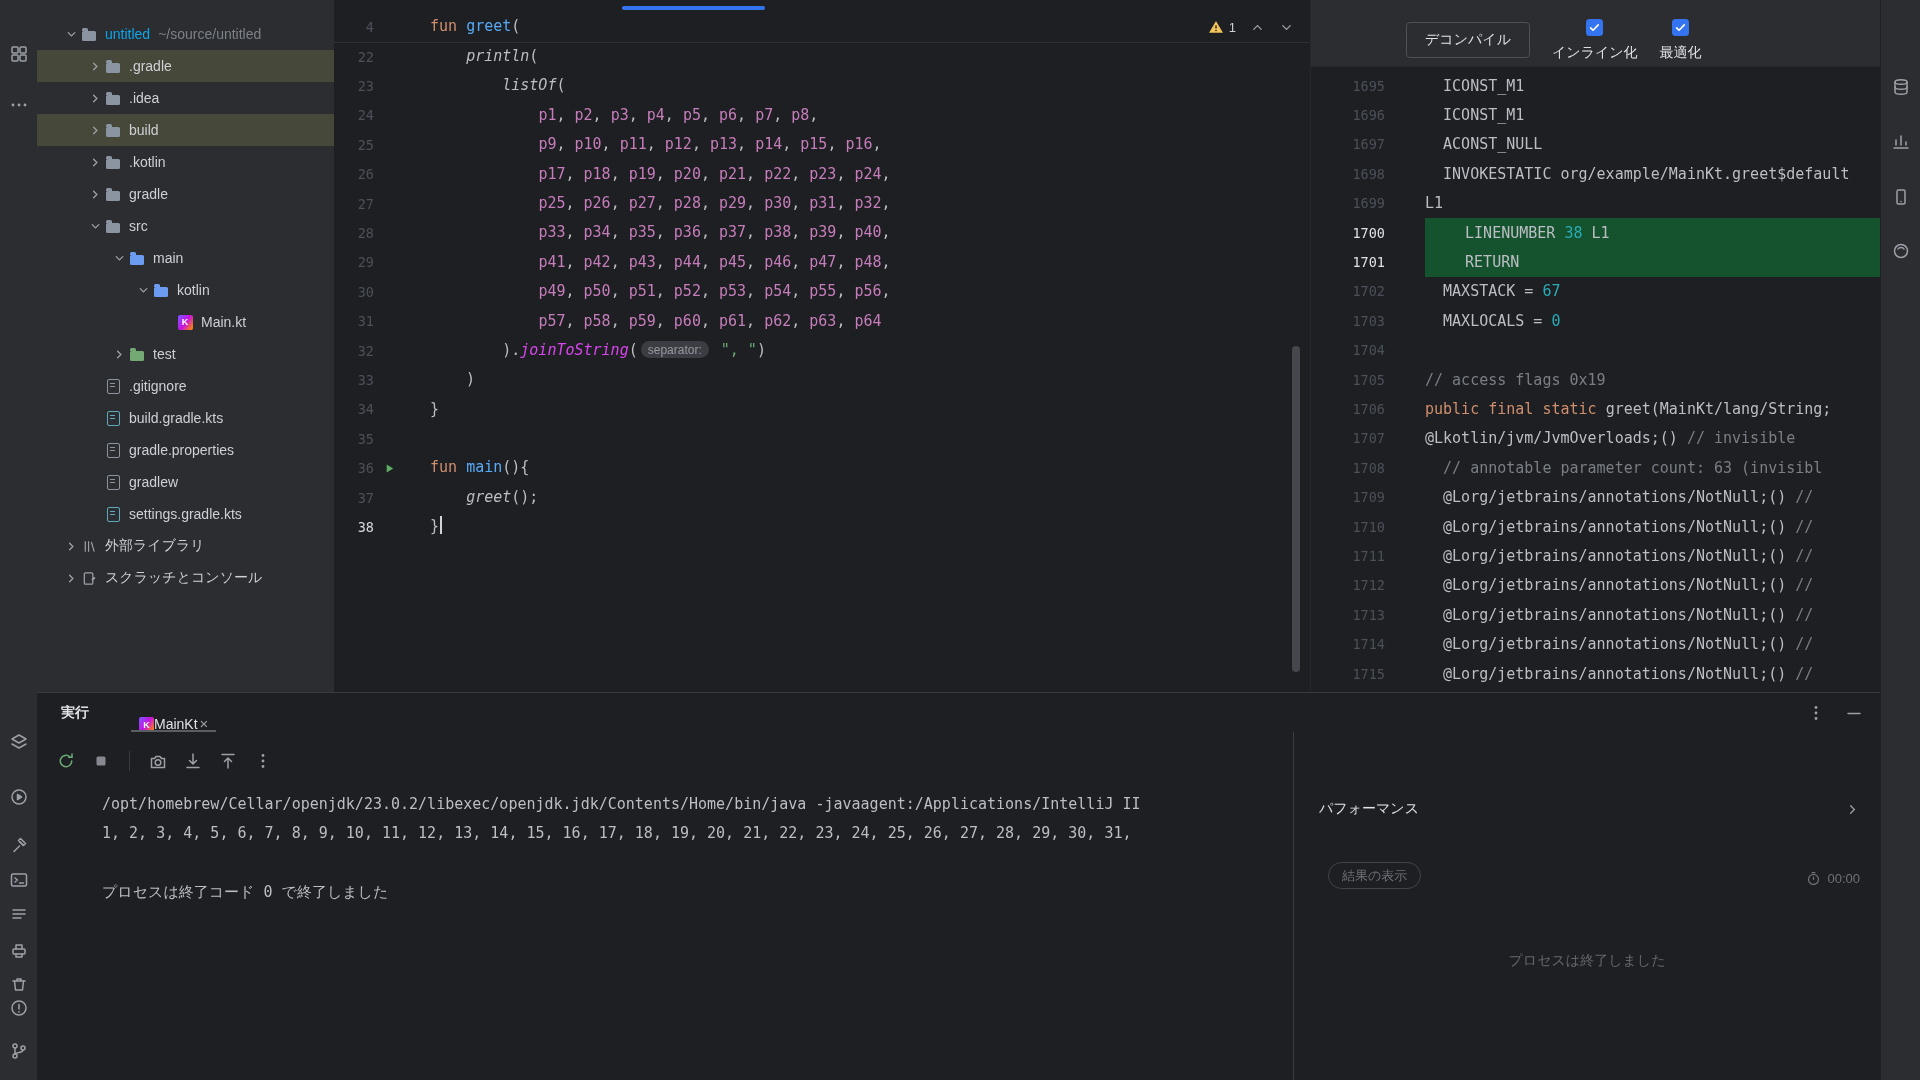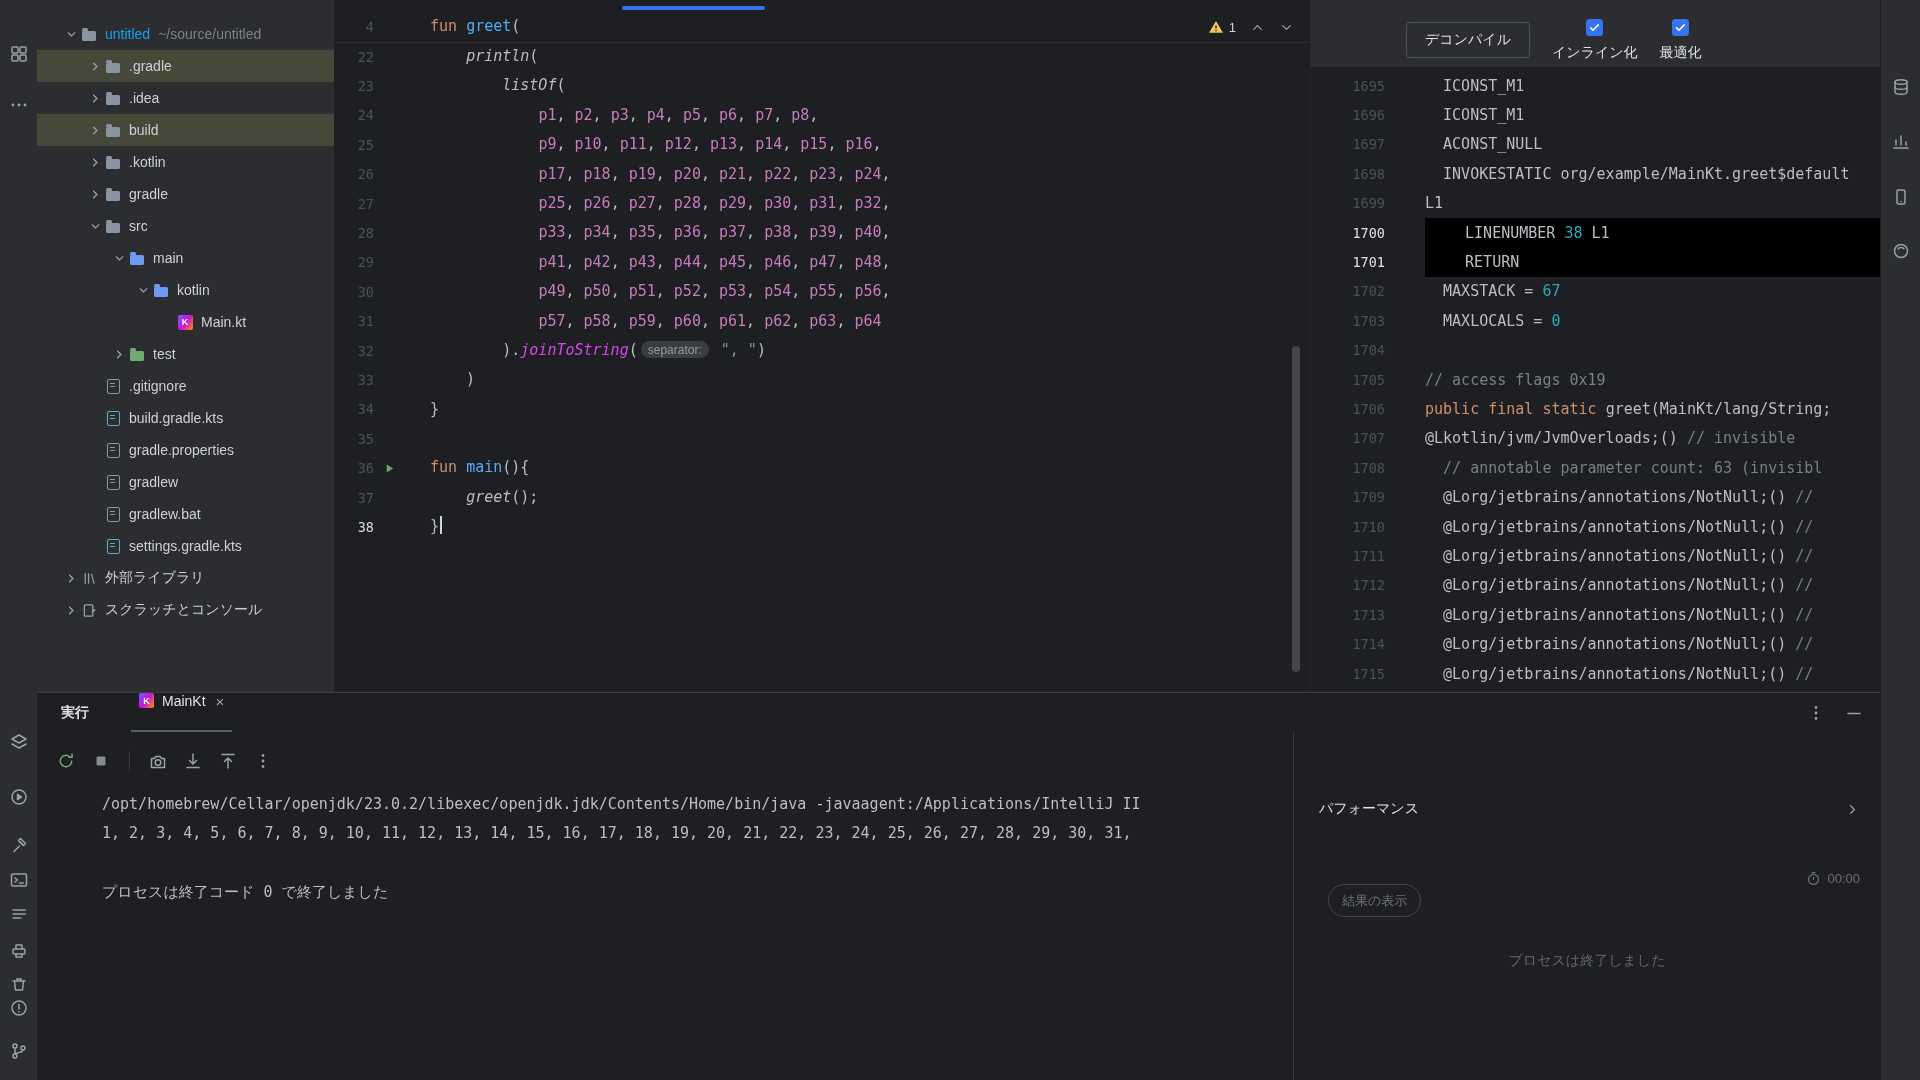--- a/index.html
+++ b/index.html
@@ -69,47 +69,47 @@
              padding:14px 0 0 95px;box-sizing:border-box;gap:22px;}
   .btn{height:36px;padding:0 18px;background:transparent;border:1px solid #4e5157;border-radius:4px;color:#dfe1e5;
        font-size:14px;font-family:"Liberation Sans",sans-serif;cursor:pointer;}
   .cbx{display:flex;align-items:center;gap:8px;font-size:14px;color:#dfe1e5;cursor:pointer;flex-direction:column;}
   .cbox{width:17px;height:17px;border-radius:3.5px;background:#3574f0;display:inline-flex;align-items:center;justify-content:center;flex:none;}
   #bc-lines{padding-top:4px;}
   .brow{height:29.4px;display:flex;align-items:center;}
   .bn{width:74px;flex:none;text-align:right;font-family:"DejaVu Sans Mono",monospace;font-size:13.5px;color:#4b5059;}
   .bcode{flex:1;margin-left:18px;height:100%;display:flex;align-items:center;font-family:"DejaVu Sans Mono",monospace;
          font-size:15px;white-space:pre;padding-left:22px;overflow:hidden;}
-  .brow.sel .bcode{background:#000000;margin-left:40px;}
+  .brow.sel .bcode{background:#14532d;margin-left:40px;}
   .brow.sel .bn{color:#dfe1e5;}
 
   
   .runpanel{position:absolute;left:37px;top:692px;width:1843px;height:388px;background:#1e1f22;border-top:1px solid #393b40;}
   .run-header{position:absolute;top:0;left:0;width:100%;height:39px;display:flex;align-items:center;}
   .run-title{margin-left:24px;font-size:14px;font-weight:600;color:#dfe1e5;}
-  .run-tab{margin-left:38px;height:100%;display:flex;align-items:flex-start;gap:8px;padding:0 12px;position:relative;cursor:pointer;}
+  .run-tab{margin-left:38px;height:100%;display:flex;align-items:flex-end;padding:0 12px;position:relative;cursor:pointer;}
   .run-tab .under{position:absolute;left:4px;right:4px;bottom:0;height:2px;background:#5a5d63;}
   .run-tab-label{font-size:14px;color:#dfe1e5;}
   .tab-close{color:#9da0a8;font-size:15px;margin-left:2px;cursor:pointer;}
   .run-actions{margin-left:auto;display:flex;gap:18px;padding-right:16px;align-items:center;}
   .run-actions span{cursor:pointer;}
   .run-toolbar{position:absolute;top:39px;left:0;width:1256px;height:58px;display:flex;align-items:center;gap:13px;
                padding-left:18px;box-sizing:border-box;}
   .tbico{cursor:pointer;display:flex;align-items:center;justify-content:center;width:22px;height:22px;}
   .tsep{width:1px;height:20px;background:#393b40;margin:0 4px;}
   .console{position:absolute;top:97px;left:0;width:1256px;bottom:0;padding-left:65px;overflow:hidden;box-sizing:border-box;}
   .cline{height:29.4px;font-family:"DejaVu Sans Mono",monospace;font-size:15px;line-height:29.4px;color:#bcbec4;white-space:pre;}
 
   .perf{position:absolute;left:1256px;top:39px;width:587px;height:349px;border-left:1px solid #393b40;box-sizing:border-box;}
   .perf-header{position:absolute;top:58px;left:0;width:100%;height:38px;display:flex;align-items:center;
                padding:0 20px 0 25px;box-sizing:border-box;cursor:pointer;}
   .perf-title{font-size:14px;color:#dfe1e5;}
   .perf-chev{margin-left:auto;}
-  .perf-btn{position:absolute;left:34px;top:130px;height:33px;padding:0 13px;border:1px solid #43454a;border-radius:16px;
-            background:transparent;color:#6e7177;font-size:13px;font-family:"Liberation Sans",sans-serif;margin-top:22px;}
+  .perf-btn{position:absolute;left:34px;top:130px;height:27px;padding:0 13px;border:1px solid #43454a;border-radius:16px;
+            background:transparent;color:#6e7177;font-size:13px;font-family:"Liberation Sans",sans-serif;}
   .perf-timer{position:absolute;right:20px;top:130px;height:33px;display:flex;align-items:center;gap:6px;color:#6e7177;font-size:13px;}
   .perf-status{position:absolute;left:0;top:220px;width:100%;text-align:center;color:#64676e;font-size:14px;}
 </style>
 </head>
 <body>
 
 <div class="root">
 
   <div class="lstrip" id="lstrip">
       <div class="sicon" style="top: 43px;">
@@ -342,28 +342,20 @@
           </span>
           <span>gradle.properties</span>
         </div>
         <div class="trow">
           <span style="flex: 0 0 auto; width: 49px;"></span>
           <span class="arr"></span>
           <span class="ticon">
             <span class="ficon"></span>
           </span>
           <span>gradlew</span>
-        </div>
-        <div class="trow">
-          <span style="flex: 0 0 auto; width: 49px;"></span>
-          <span class="arr"></span>
-          <span class="ticon">
-            <span class="ficon"></span>
-          </span>
-          <span>gradlew.bat</span>
         </div>
         <div class="trow">
           <span style="flex: 0 0 auto; width: 49px;"></span>
           <span class="arr"></span>
           <span class="ticon">
             <span class="ficon gradlef"></span>
           </span>
           <span>settings.gradle.kts</span>
         </div>
         <div class="trow">

